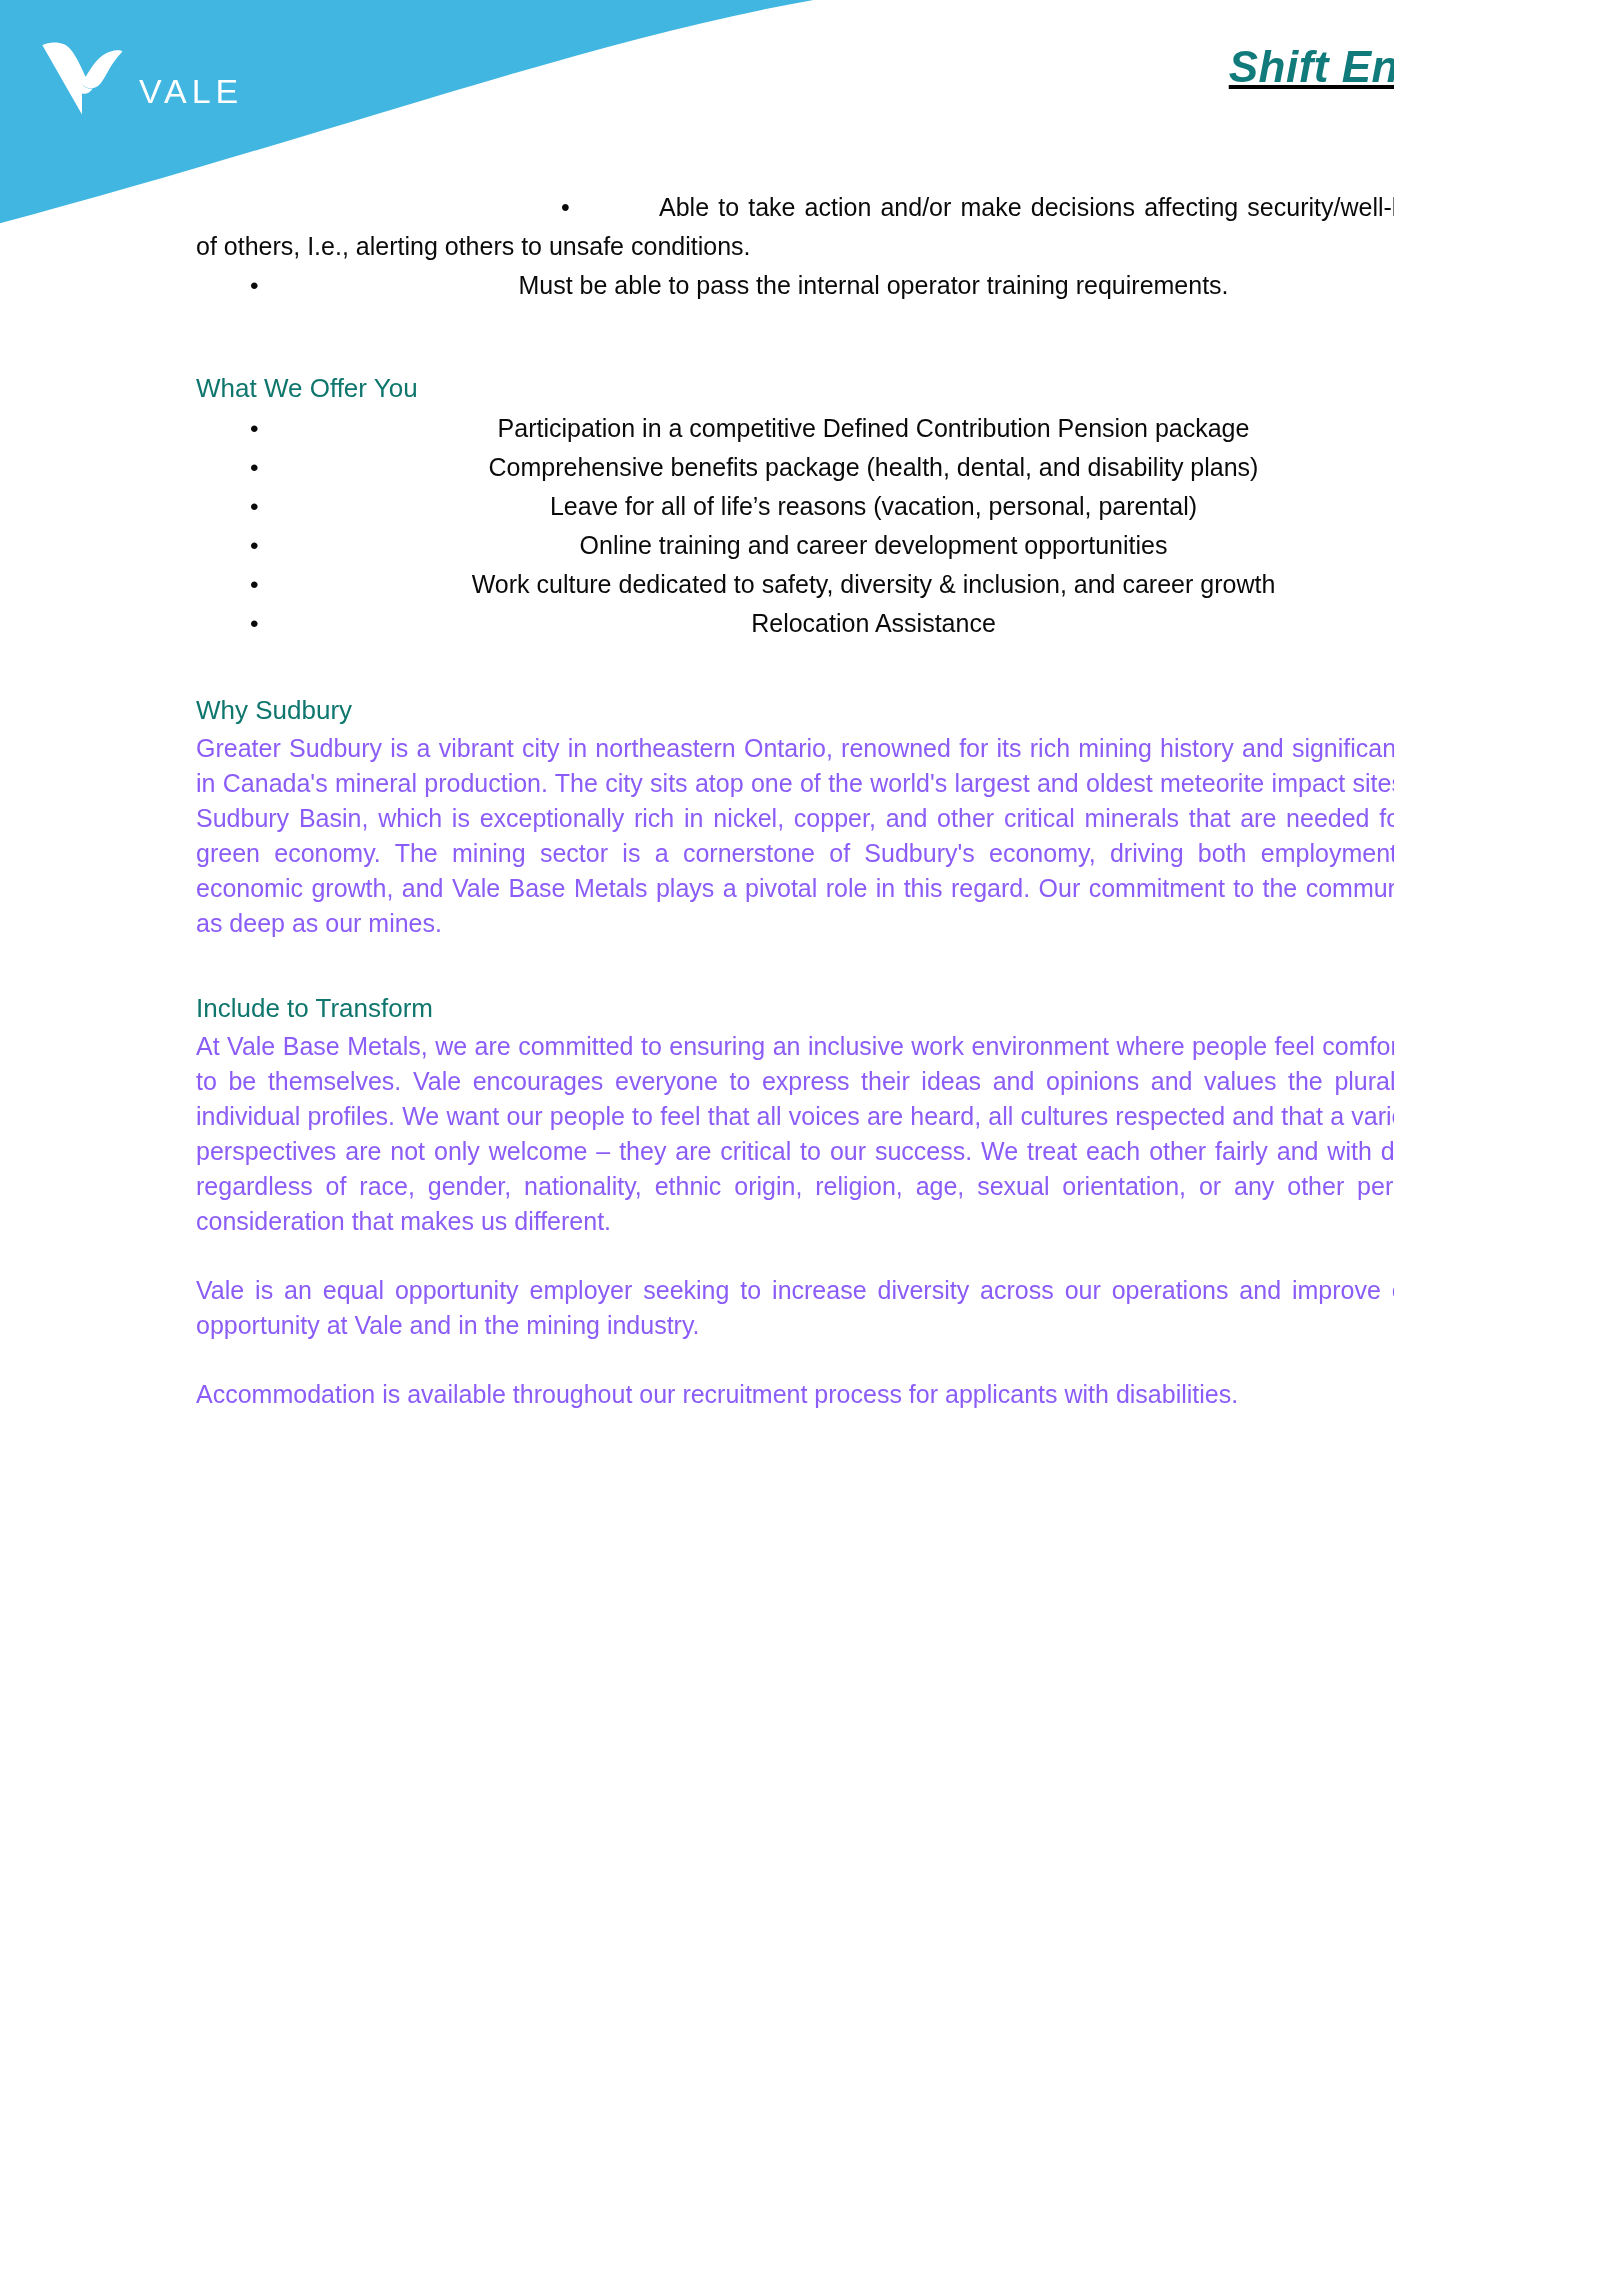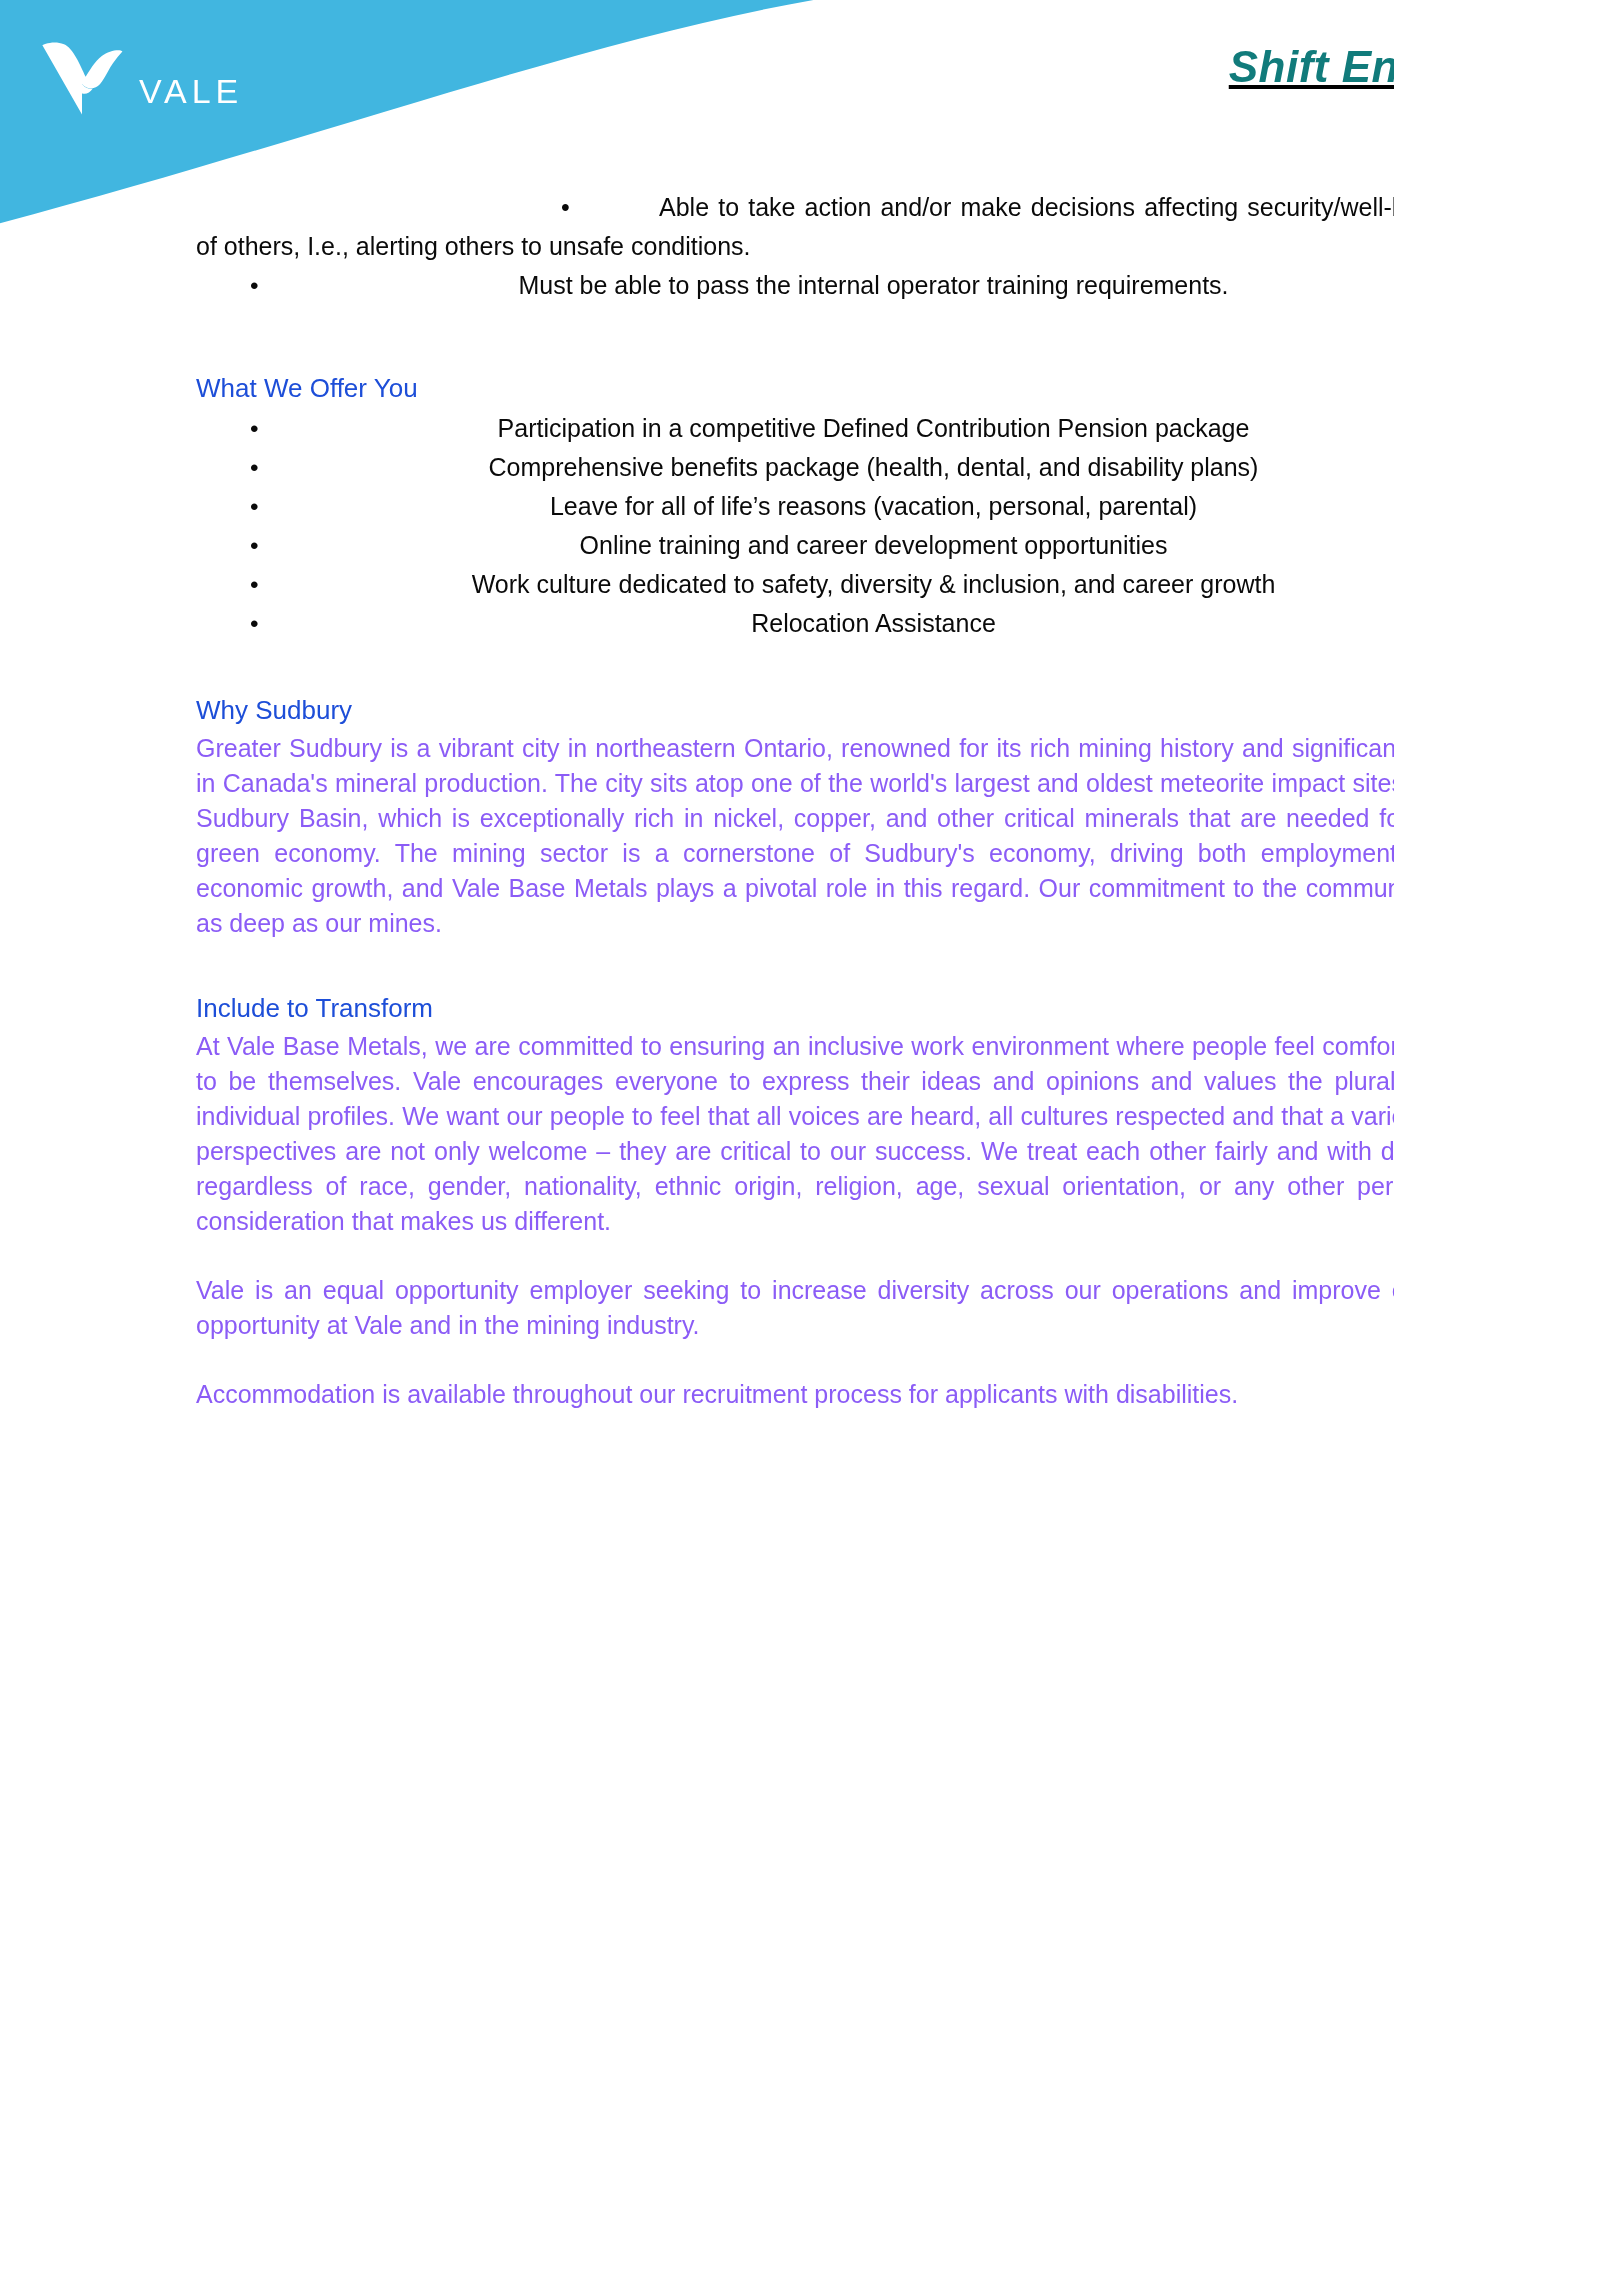--- a/index.html
+++ b/index.html
@@ -111,21 +111,21 @@
   }
 
   .spacer-sm { height: 34px; }
   .spacer-md { height: 51px; }
   .spacer-lg { height: 67px; }
 
   .section-head {
     font-family: "Liberation Sans", sans-serif;
     font-size: 26px;
     line-height: 33px;
-    color: #1d4ed8;
+    color: #0f766e;
     margin: 0 0 3.9px 0;
     font-weight: 400;
   }
 
   ul.bullets {
     list-style: none;
     margin: 0;
     padding: 0;
   }
   ul.bullets > li {

